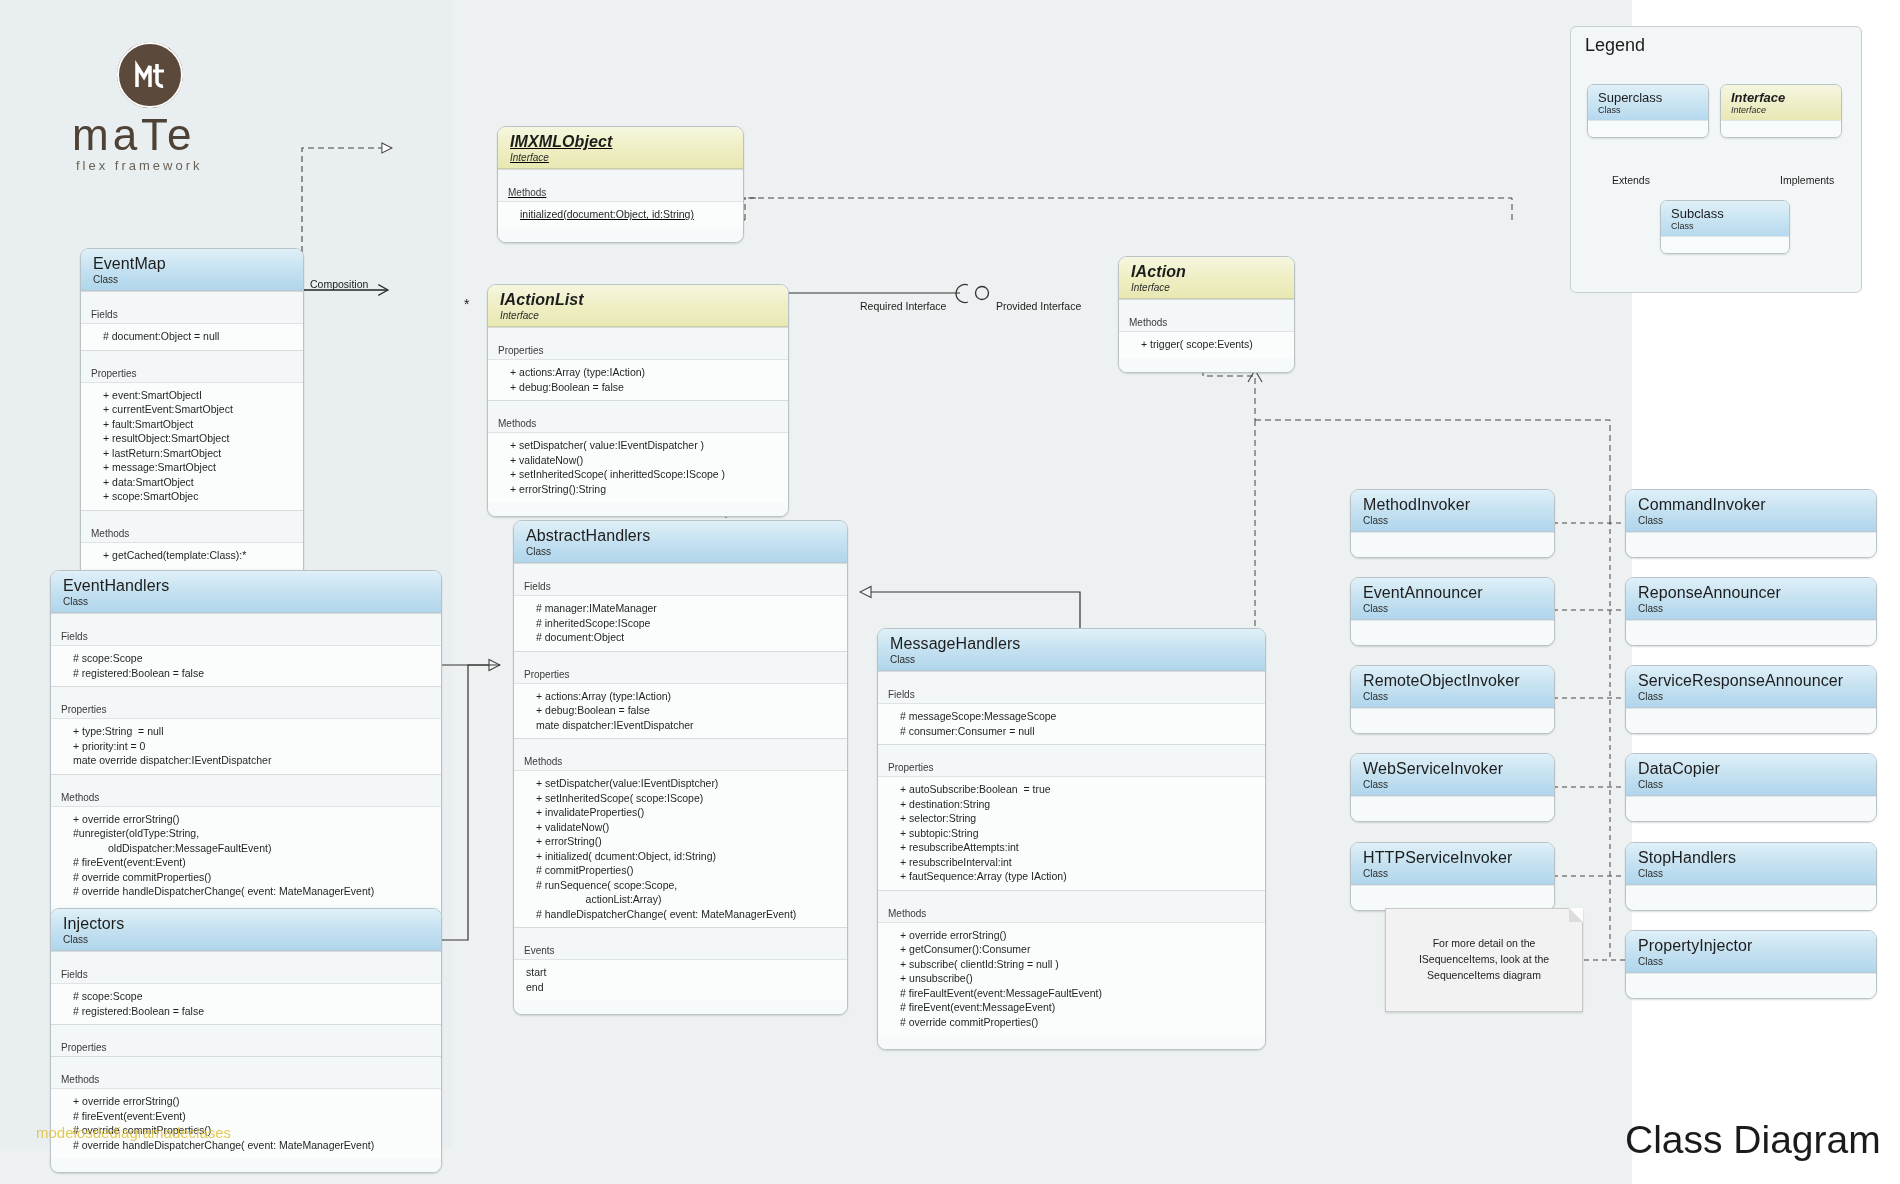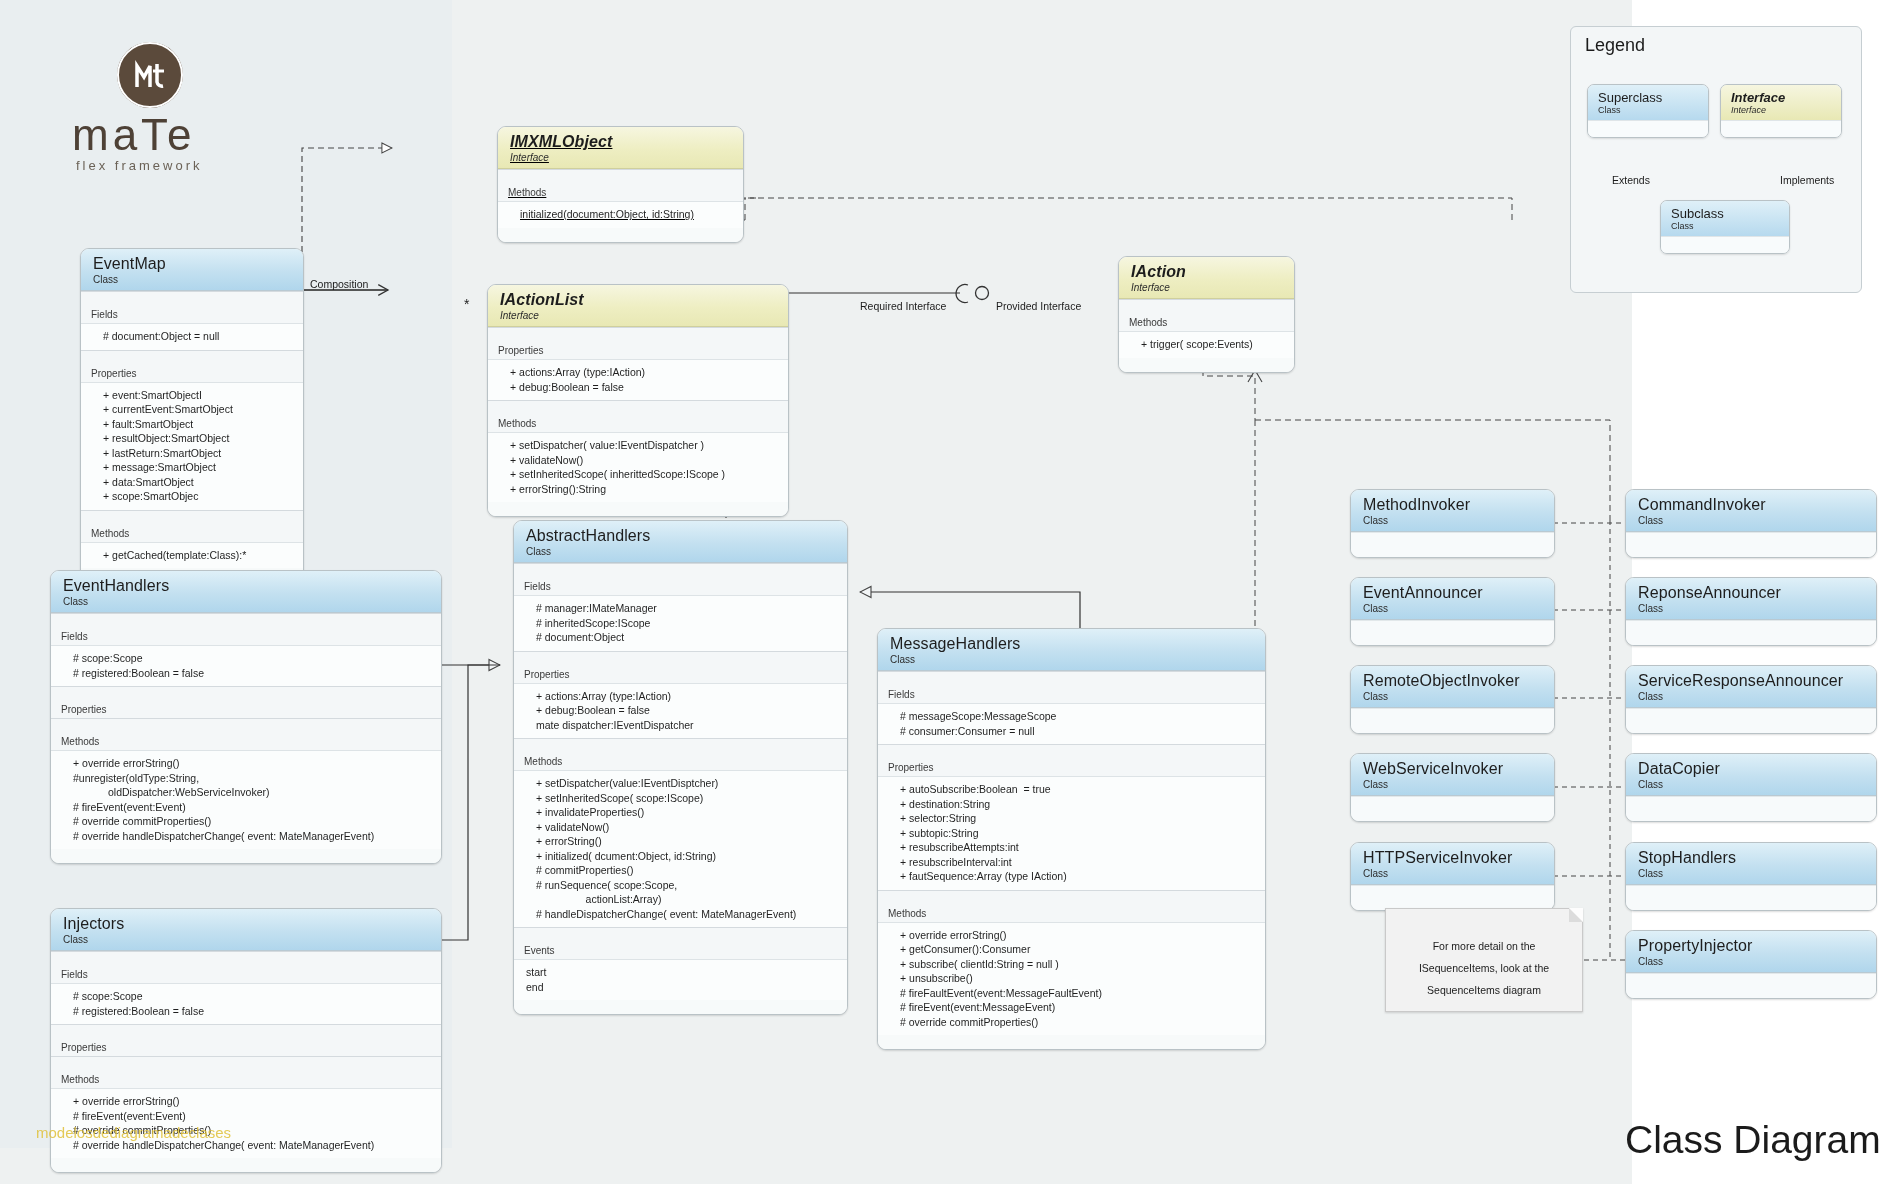--- a/index.html
+++ b/index.html
@@ -38,21 +38,21 @@
   .mini.iface .mn{font-style:italic;font-weight:bold;}
   .mini .ms{font-size:9px;color:#2b2b2b;line-height:11px;}
   .mini.iface .ms{font-style:italic;}
   .mini .mb{height:16px;background:#f8fbfc;border-top:1px solid #dfe5e8;}
 
   .lbl{position:absolute;font-size:10.5px;color:#1c1c1c;white-space:nowrap;}
   .title{position:absolute;font-size:39px;color:#1b1b1b;}
 
   
   .note{position:absolute;background:#f2f2f2;border:1px solid #c9c9c9;
-        font-size:10.5px;color:#1c1c1c;text-align:center;line-height:22px;
+        font-size:10.5px;color:#1c1c1c;text-align:center;line-height:16px;
         padding:26px 8px 8px 8px;box-shadow:0 1px 2px rgba(0,0,0,.15);}
   .note:after{content:"";position:absolute;right:-1px;top:-1px;border-width:0 14px 14px 0;
         border-style:solid;border-color:#dcdcdc #fdfdfd;}
 
   
   .logo-circ{position:absolute;width:66px;height:66px;border-radius:50%;background:#5b4a3b;}
   .logo-txt{position:absolute;font-size:44px;color:#4e4136;letter-spacing:4px;}
   .logo-sub{position:absolute;font-size:13px;color:#6b6257;letter-spacing:3px;}
 
   svg.wires{position:absolute;left:0;top:0;width:1900px;height:1184px;pointer-events:none;}
@@ -216,25 +216,30 @@
     <div class="hdr">
       <div class="nm">EventHandlers</div>
       <div class="st">Class</div>
     </div>
     <div class="sec">Fields</div>
     <div class="rows">
       <div class="r"># scope:Scope</div>
       <div class="r"># registered:Boolean = false</div>
     </div>
     <div class="sec">Properties</div>
+    <div class="rows">
+      <div class="r">+ type:String  = null</div>
+      <div class="r">+ priority:int = 0</div>
+      <div class="r">mate override dispatcher:IEventDispatcher</div>
+    </div>
     <div class="sec">Methods</div>
     <div class="rows">
       <div class="r">+ override errorString()</div>
       <div class="r">#unregister(oldType:String,</div>
-      <div class="r">            oldDispatcher:WebServiceInvoker)</div>
+      <div class="r">            oldDispatcher:MessageFaultEvent)</div>
       <div class="r"># fireEvent(event:Event)</div>
       <div class="r"># override commitProperties()</div>
       <div class="r"># override handleDispatcherChange( event: MateManagerEvent)</div>
     </div>
     <div class="emptybar"></div>
   </div>
 
   <div class="uml cls" style="left:50px;top:908px;width:390px;">
     <div class="hdr">
       <div class="nm">Injectors</div>

